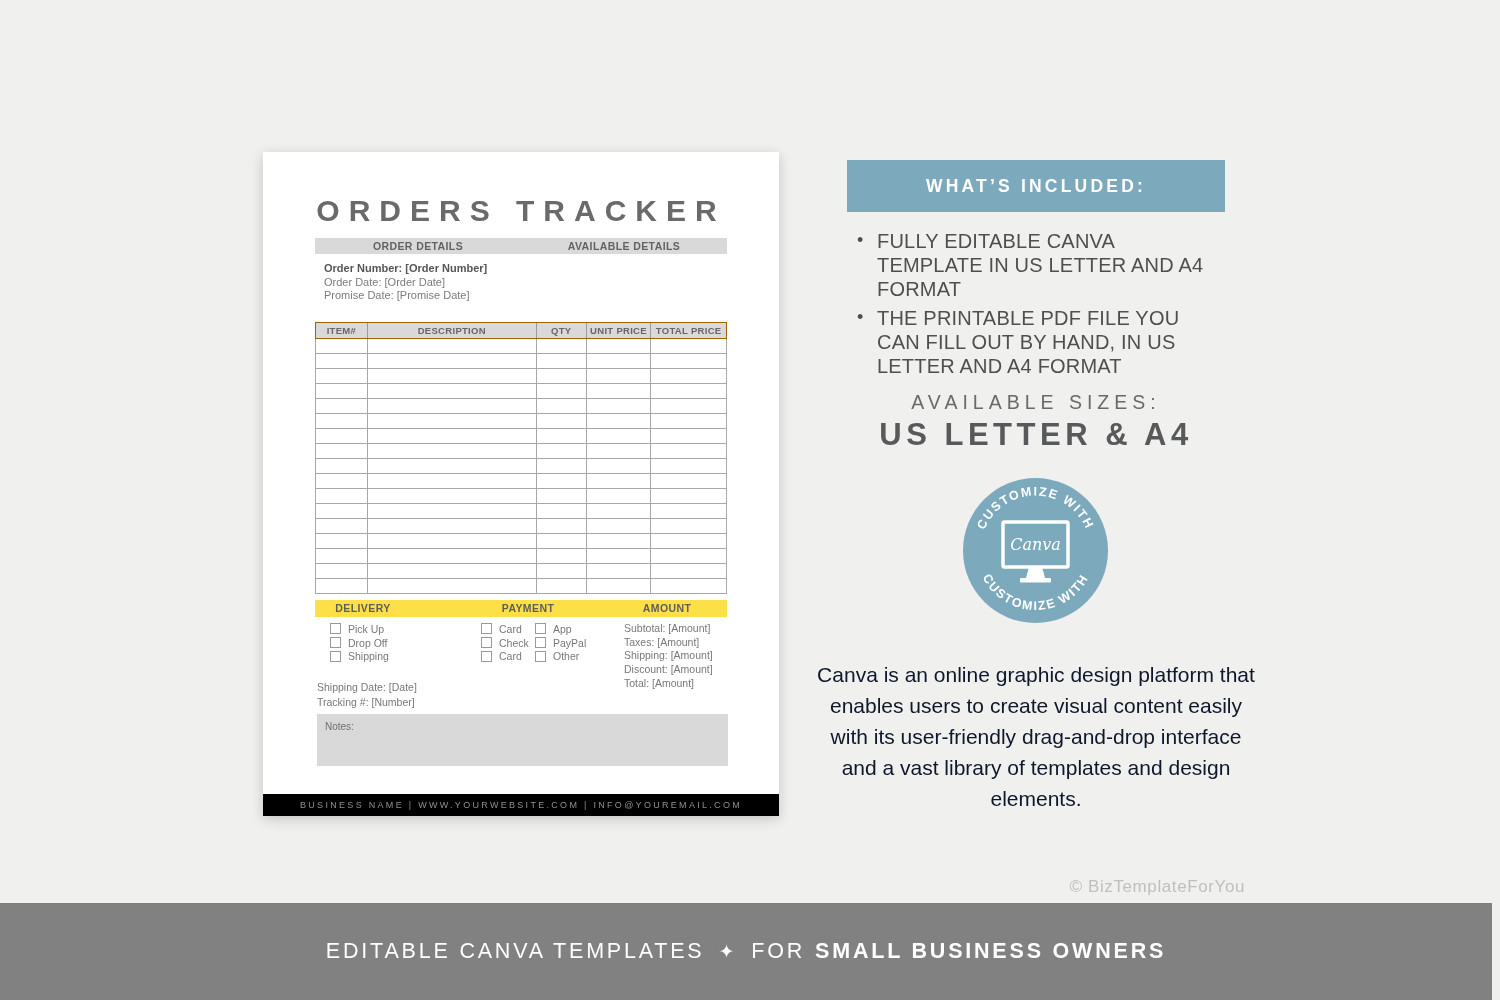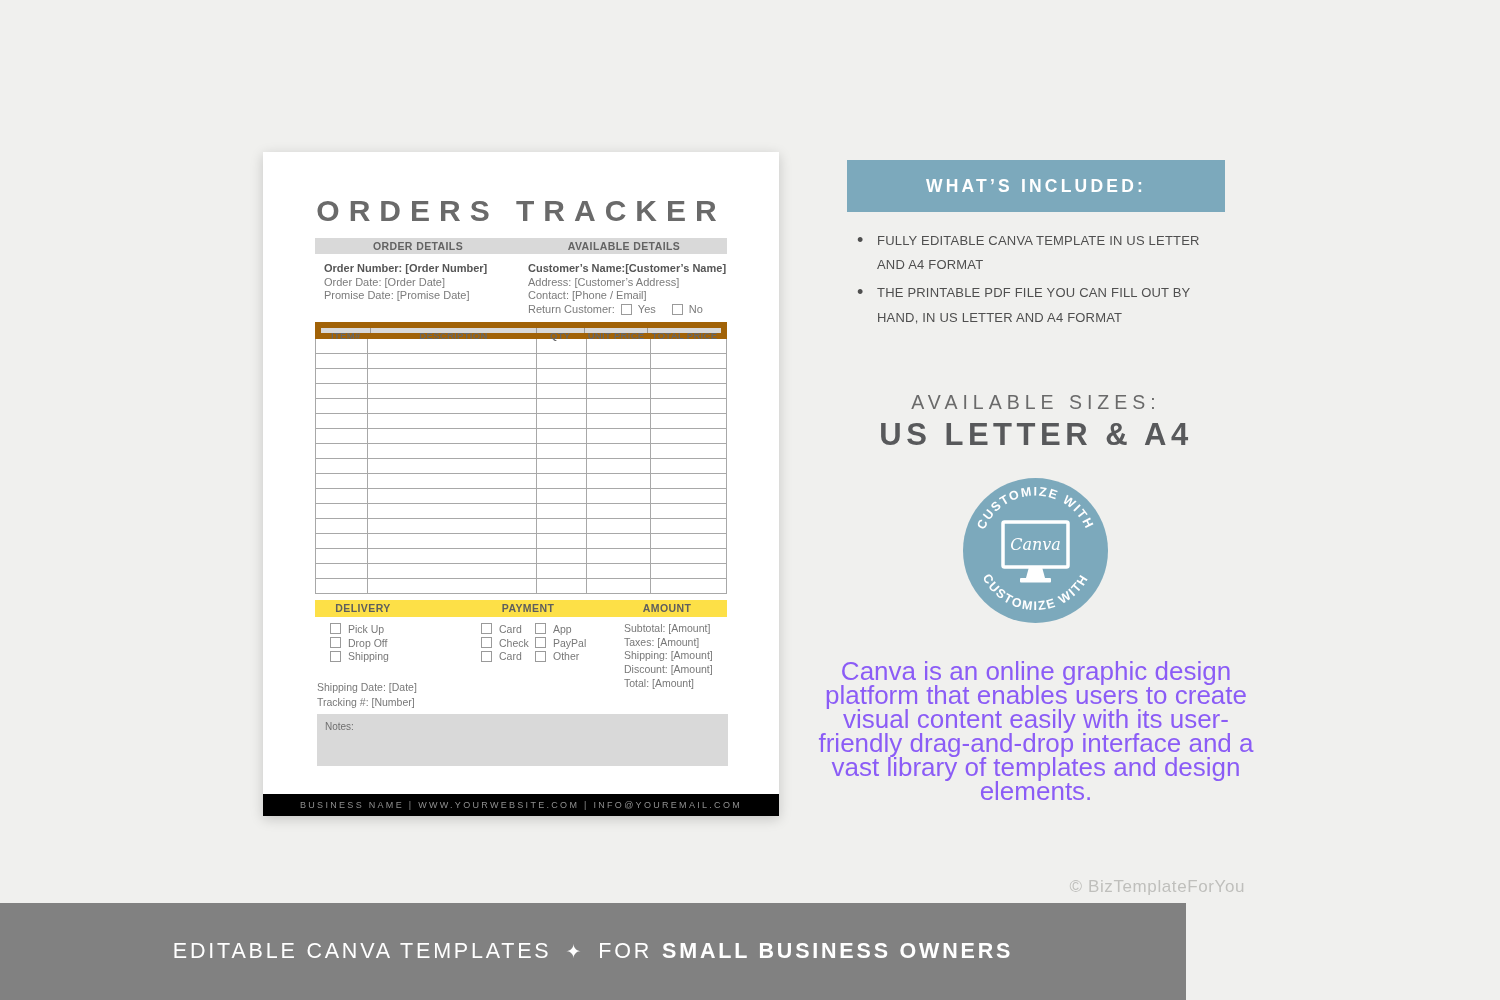--- a/index.html
+++ b/index.html
@@ -31,21 +31,21 @@
   .customer-info { left:265px; top:110px; }
   .return-line { display:flex; align-items:center; gap:6px; }
   .cb {
     display:inline-block; width:9px; height:9px; border:1px solid #9a9a9a;
     background:#fff; flex:0 0 auto;
   }
 
   
   .items-table { position:absolute; left:52px; top:170px; width:412px; }
   .thead {
-    display:flex; background:#D9D9D9; border:6px solid #a16207; height:17px;
+    display:flex; background:#D9D9D9; border:1px solid #a16207; height:17px;
     box-sizing:border-box;
   }
   .th {
     font-size:9.5px; font-weight:700; color:#666666; text-align:center;
     line-height:15px; border-right:1px solid #9a9a9a; box-sizing:border-box; letter-spacing:0.3px;
   }
   .th:last-child { border-right:none; }
   .w0{width:12.62%} .w1{width:41.26%} .w2{width:12.14%} .w3{width:15.78%} .w4{width:18.2%}
   .trow {
     display:flex; height:15px; box-sizing:border-box;
@@ -74,49 +74,49 @@
   }
 
   
   .included-bar {
     position:absolute; left:847px; top:160px; width:378px; height:52px; background:#7CA9BC;
     display:flex; align-items:center; justify-content:center;
     color:#ffffff; font-size:17.5px; font-weight:600; letter-spacing:3.2px; white-space:nowrap;
   }
   .bullets {
     position:absolute; left:853px; top:229px; width:372px; margin:0; padding:0;
-    list-style:none; color:#4F4F4F; font-size:13px; line-height:24.2px;
+    list-style:none; color:#4F4F4F; font-size:20px; line-height:24.2px;
   }
   .bullets li { position:relative; padding-left:24px; margin:0 0 4px 0; letter-spacing:0.2px; }
   .bullets li::before { content:"•"; position:absolute; left:4px; top:-1px; font-size:18px; color:#4F4F4F; }
 
   .avail-label {
     position:absolute; left:816px; top:391px; width:440px; text-align:center;
     font-size:19.5px; font-weight:500; letter-spacing:5px; color:#6a6a6a; white-space:nowrap;
   }
   .sizes-value {
     position:absolute; left:816px; top:417px; width:440px; text-align:center;
     font-size:31px; font-weight:800; letter-spacing:4.5px; color:#58595B; white-space:nowrap;
   }
 
   .badge { position:absolute; left:963px; top:478px; width:145px; height:145px; }
   .arc-text { font-family:"Liberation Sans",sans-serif; font-size:12.5px; font-weight:700; letter-spacing:1.6px; fill:#ffffff; }
   .brand-text { font-family:"DejaVu Serif",serif; font-style:italic; font-size:16px; fill:#ffffff; }
 
   .canva-desc {
     position:absolute; left:811px; top:659px; width:450px; text-align:center;
-    font-size:26px; line-height:24px; color:#8b5cf6;
+    font-size:21px; line-height:31px; color:#0f172a;
   }
   .watermark {
     position:absolute; right:255px; top:877px; font-size:17px; color:#BFBFBC; letter-spacing:0.6px;
   }
 
   
   .bottom-bar {
-    position:absolute; left:0; top:903px; width:1186px; height:97px; background:#818181;
+    position:absolute; left:0; top:903px; width:1492px; height:97px; background:#818181;
     display:flex; align-items:center; justify-content:center;
     color:#ffffff; font-size:21.5px; letter-spacing:2.8px; white-space:nowrap;
   }
   .bottom-bar .diamond { margin:0 14px; font-size:19px; }
   .bottom-bar .mid { margin-right:10px; }
   .bottom-bar .bold { font-weight:700; }
 </style>
 </head>
 <body>
 
@@ -129,32 +129,20 @@
       <div class="half">ORDER DETAILS</div>
       <div class="half">AVAILABLE DETAILS</div>
     </div>
 
     <div class="info-block order-info">
       <div class="b">Order Number: [Order Number]</div>
       <div>Order Date: [Order Date]</div>
       <div>Promise Date: [Promise Date]</div>
     </div>
 
-    <div class="info-block customer-info">
-      <div class="b">Customer’s Name:[Customer’s Name]</div>
-      <div>Address: [Customer’s Address]</div>
-      <div>Contact: [Phone / Email]</div>
-      <div class="return-line">
-        <span>Return Customer:</span>
-        <span class="cb"></span>
-        <span>Yes</span>
-        <span class="cb" style="margin-left:10px"></span>
-        <span>No</span>
-      </div>
-    </div>
 
     <div class="items-table">
       <div class="thead">
         <div class="th w0">ITEM#</div>
         <div class="th w1">DESCRIPTION</div>
         <div class="th w2">QTY</div>
         <div class="th w3">UNIT PRICE</div>
         <div class="th w4">TOTAL PRICE</div>
       </div>
       <div>

